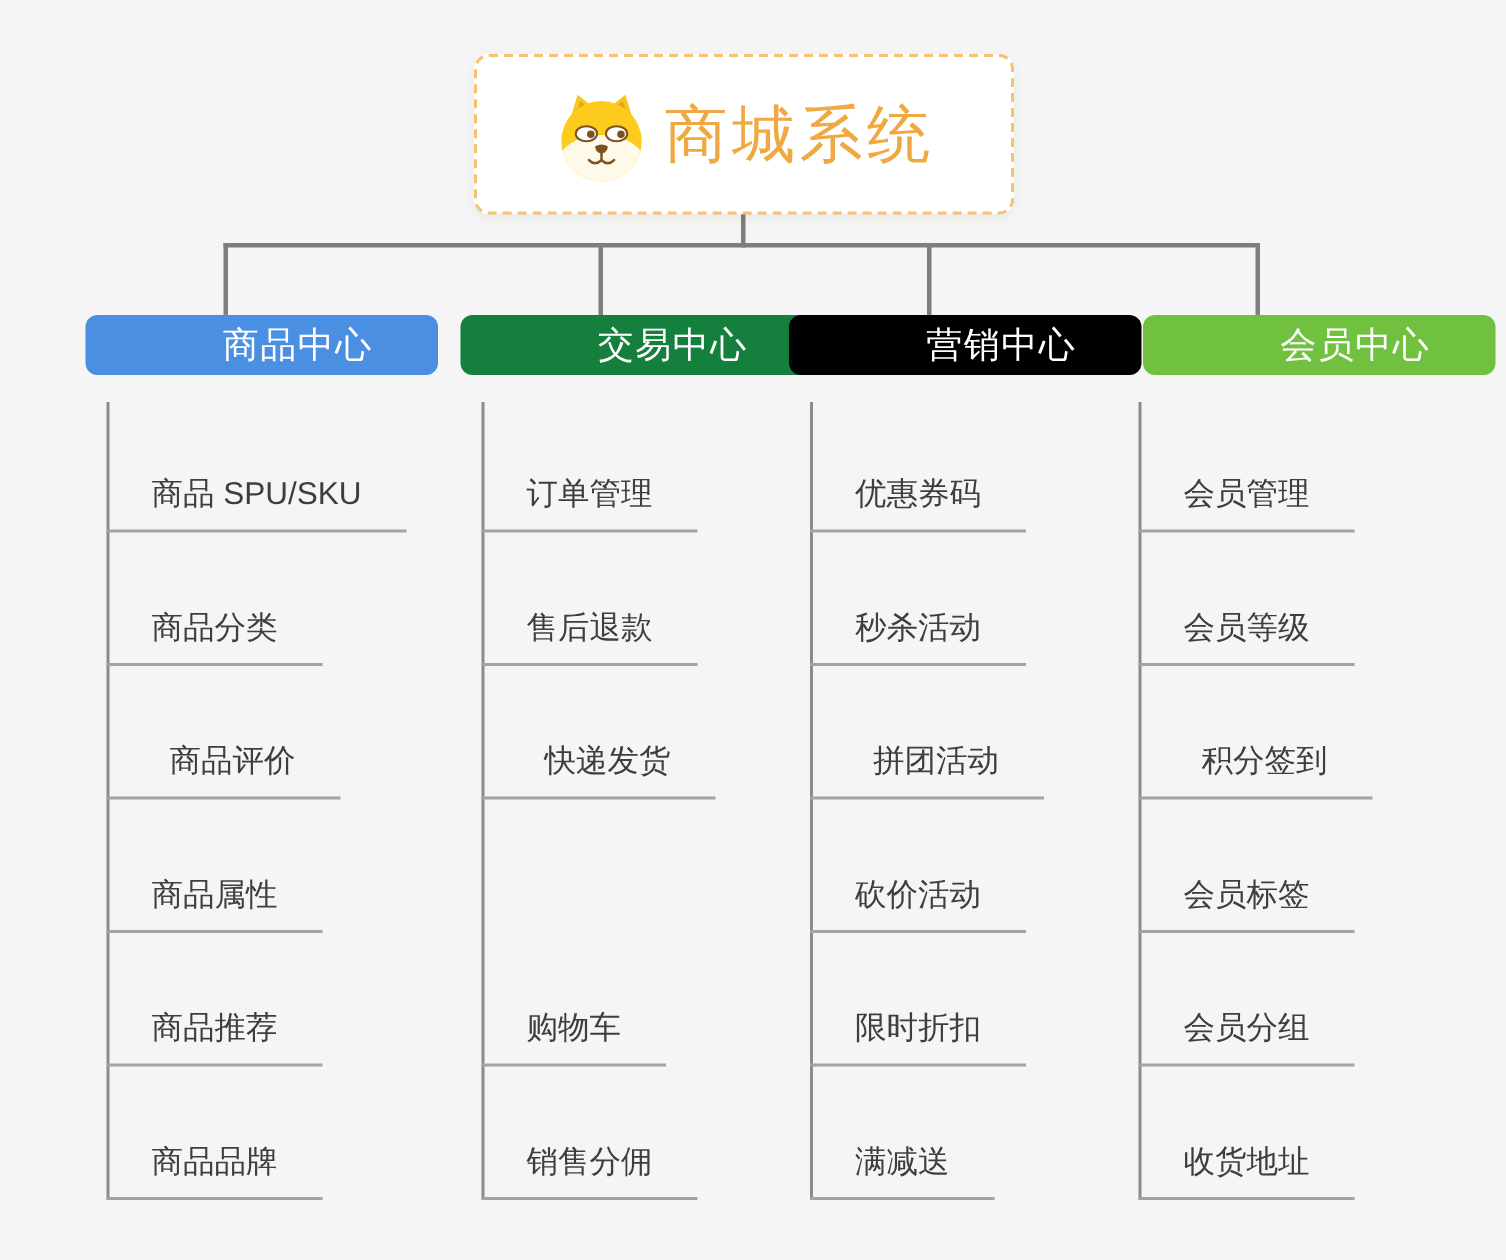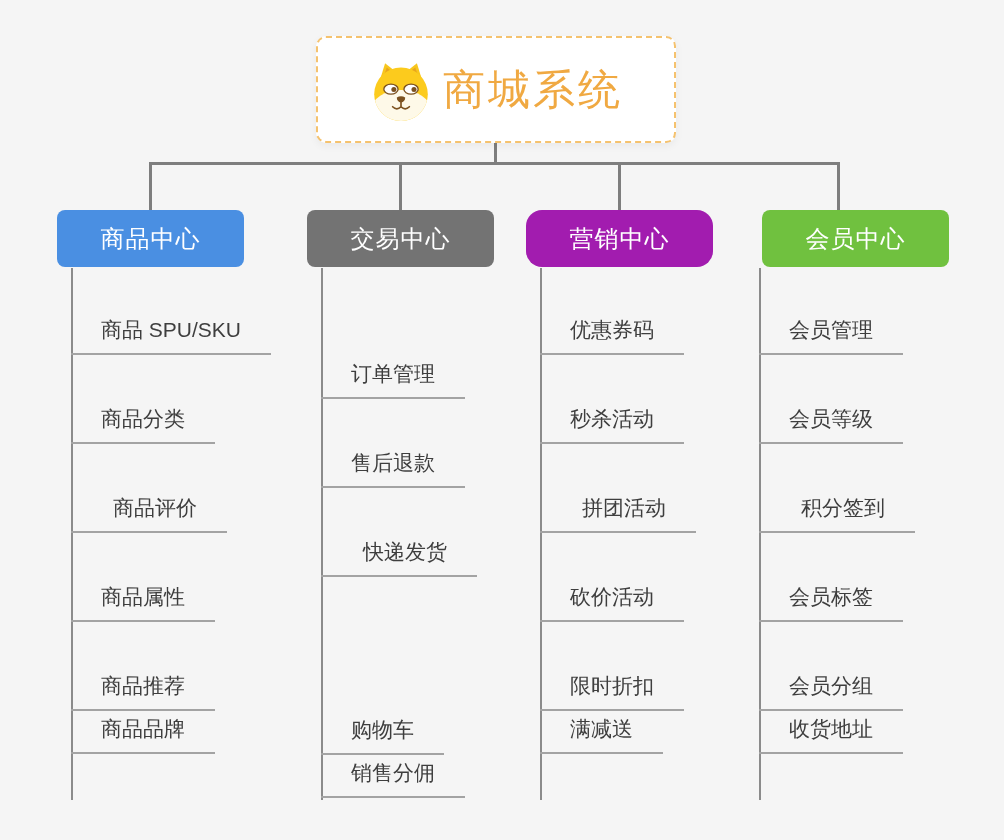--- a/index.html
+++ b/index.html
@@ -30,24 +30,24 @@
   .stem{left:494px;top:141px;width:3px;height:24px;}
   .bus{left:149px;top:162px;width:691px;height:3px;}
   .drop{top:162px;width:3px;height:48px;}
   .drop.c0{left:149px;}
   .drop.c1{left:399px;}
   .drop.c2{left:618px;}
   .drop.c3{left:837px;}
 
   
   .branch-box{
-    position:absolute;top:210px;width:187px;height:57px;
+    position:absolute;top:210px;width:187px;height:40px;
     border-radius:8px;color:#ffffff;font-size:24px;letter-spacing:1px;
     display:flex;align-items:center;justify-content:center;
-    white-space:nowrap;cursor:default;
+    white-space:nowrap;cursor:default;padding-left:48px;
   }
   .branch-box.c0{left:57px;}
   .branch-box.c1{left:307px;}
   .branch-box.c2{left:526px;}
   .branch-box.c3{left:745px;}
 
   
   .trunk{position:absolute;top:268px;width:2px;height:532px;background:#8b8b8b;}
   .trunk.c0{left:71px;}
   .trunk.c1{left:321px;}
@@ -56,29 +56,29 @@
 
   
   .leaf{
     position:absolute;
     padding:0 30px 10px 30px;
     border-bottom:2px solid #a3a3a3;
     font-size:21px;line-height:26px;color:#3e3e3e;
     white-space:nowrap;cursor:default;
   }
   .leaf.c0{left:71px;}
-  .leaf.c1{left:321px;margin-top:44px;}
+  .leaf.c1{left:321px;}
   .leaf.c2{left:540px;}
   .leaf.c3{left:759px;}
   .leaf.r0{top:317px;}
   .leaf.r1{top:406px;}
   .leaf.r2{top:495px;padding-left:42px;}
   .leaf.r3{top:584px;text-align:right;}
   .leaf.r4{top:673px;}
-  .leaf.r5{top:716px;}
+  .leaf.r5{top:762px;}
 </style>
 </head>
 <body>
 
 <div class="canvas">
 
   <div class="line stem"></div>
   <div class="line bus"></div>
   <div class="line drop c0"></div>
   <div class="line drop c1"></div>
@@ -105,22 +105,22 @@
       <circle cx="53.5" cy="36.5" r="3" fill="#7c5220"></circle>
 
       <path d="M33 46 Q38 43 43 46 Q43 51 38 52 Q33 51 33 46 Z" fill="#7c5220"></path>
       <path d="M38 52 L38 56" stroke="#7c5220" stroke-width="2" stroke-linecap="round" fill="none"></path>
       <path d="M28 57 Q33 62 38 57 Q43 62 48 57" stroke="#7c5220" stroke-width="2" stroke-linecap="round" fill="none"></path>
     </svg>
     <span class="root-title">商城系统</span>
   </div>
 
   <div class="branch-box c0" style="background-color: rgb(74, 143, 226);">商品中心</div>
-  <div class="branch-box c1" style="background-color: #737373;">交易中心</div>
-  <div class="branch-box c2" style="background-color: #a21caf; border-radius: 16px;">营销中心</div>
+  <div class="branch-box c1" style="background-color: #15803d;">交易中心</div>
+  <div class="branch-box c2" style="background-color: #000000;">营销中心</div>
   <div class="branch-box c3" style="background-color: rgb(112, 193, 63); margin-left: 17px;">会员中心</div>
 
   <div class="trunk c0"></div>
   <div class="trunk c1"></div>
   <div class="trunk c2"></div>
   <div class="trunk c3"></div>
 
   <div class="leaf c0 r0">商品 SPU/SKU</div>
   <div class="leaf c0 r1">商品分类</div>
   <div class="leaf c0 r2">商品评价</div>

